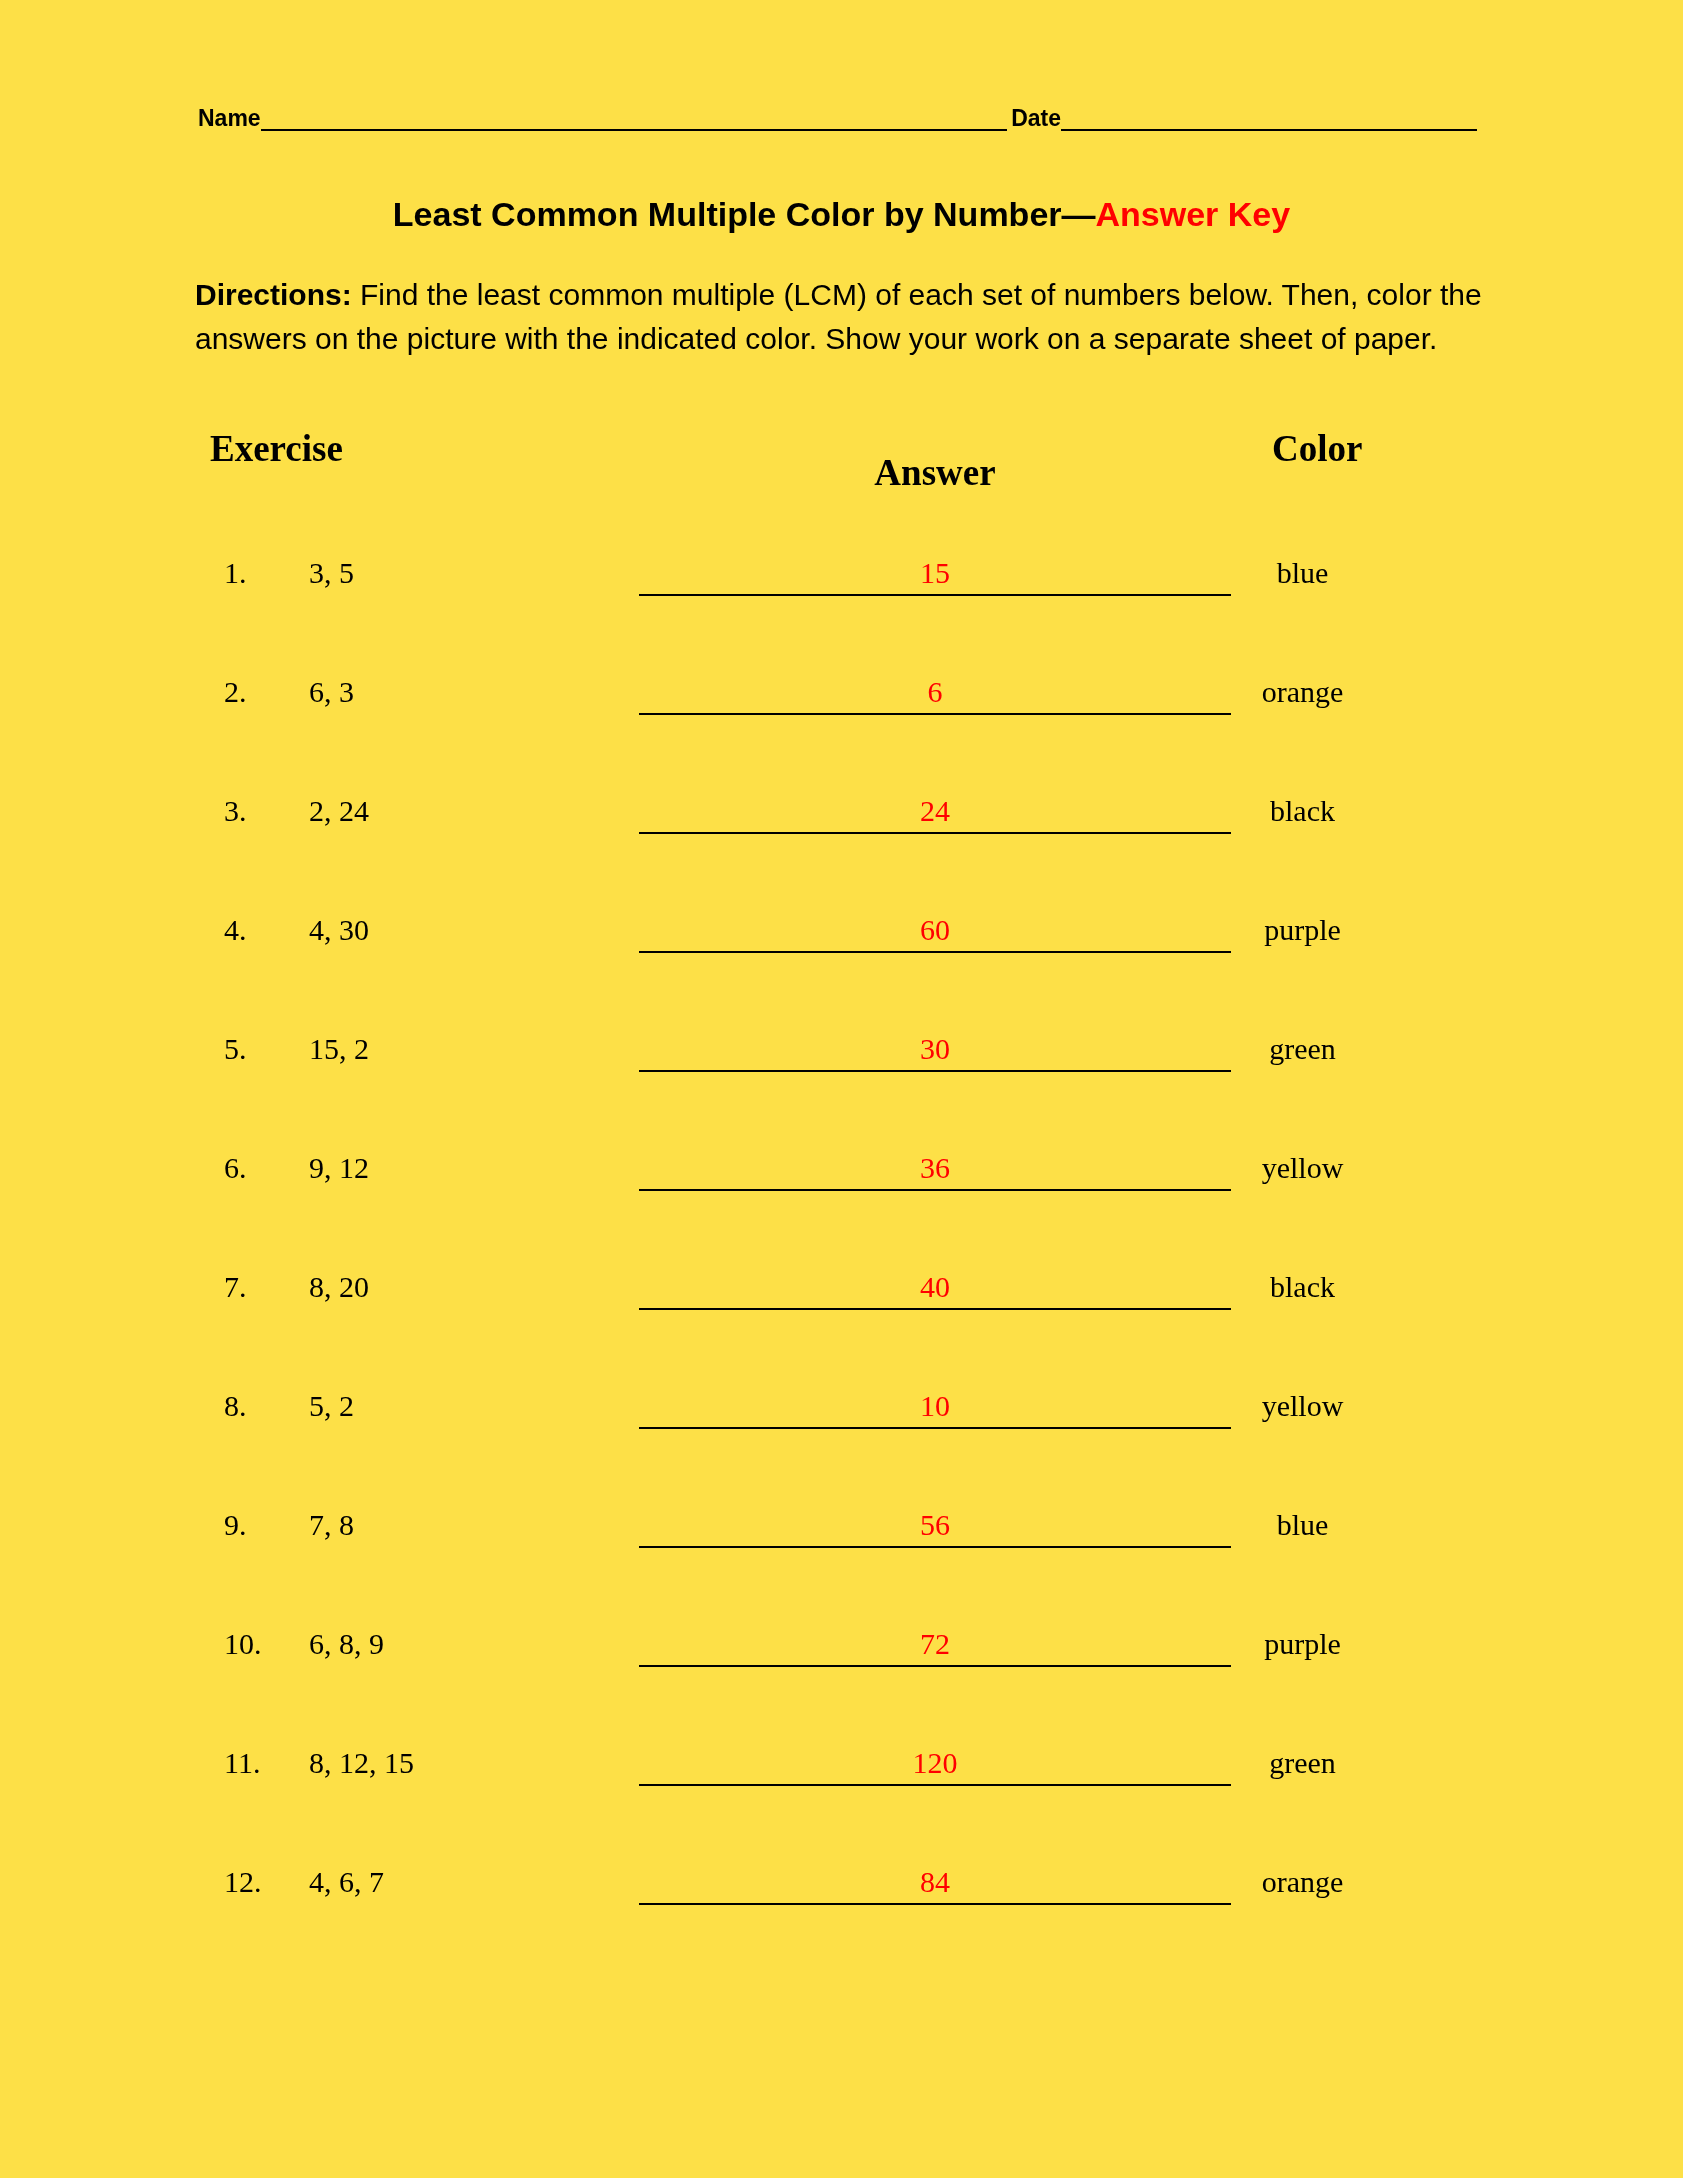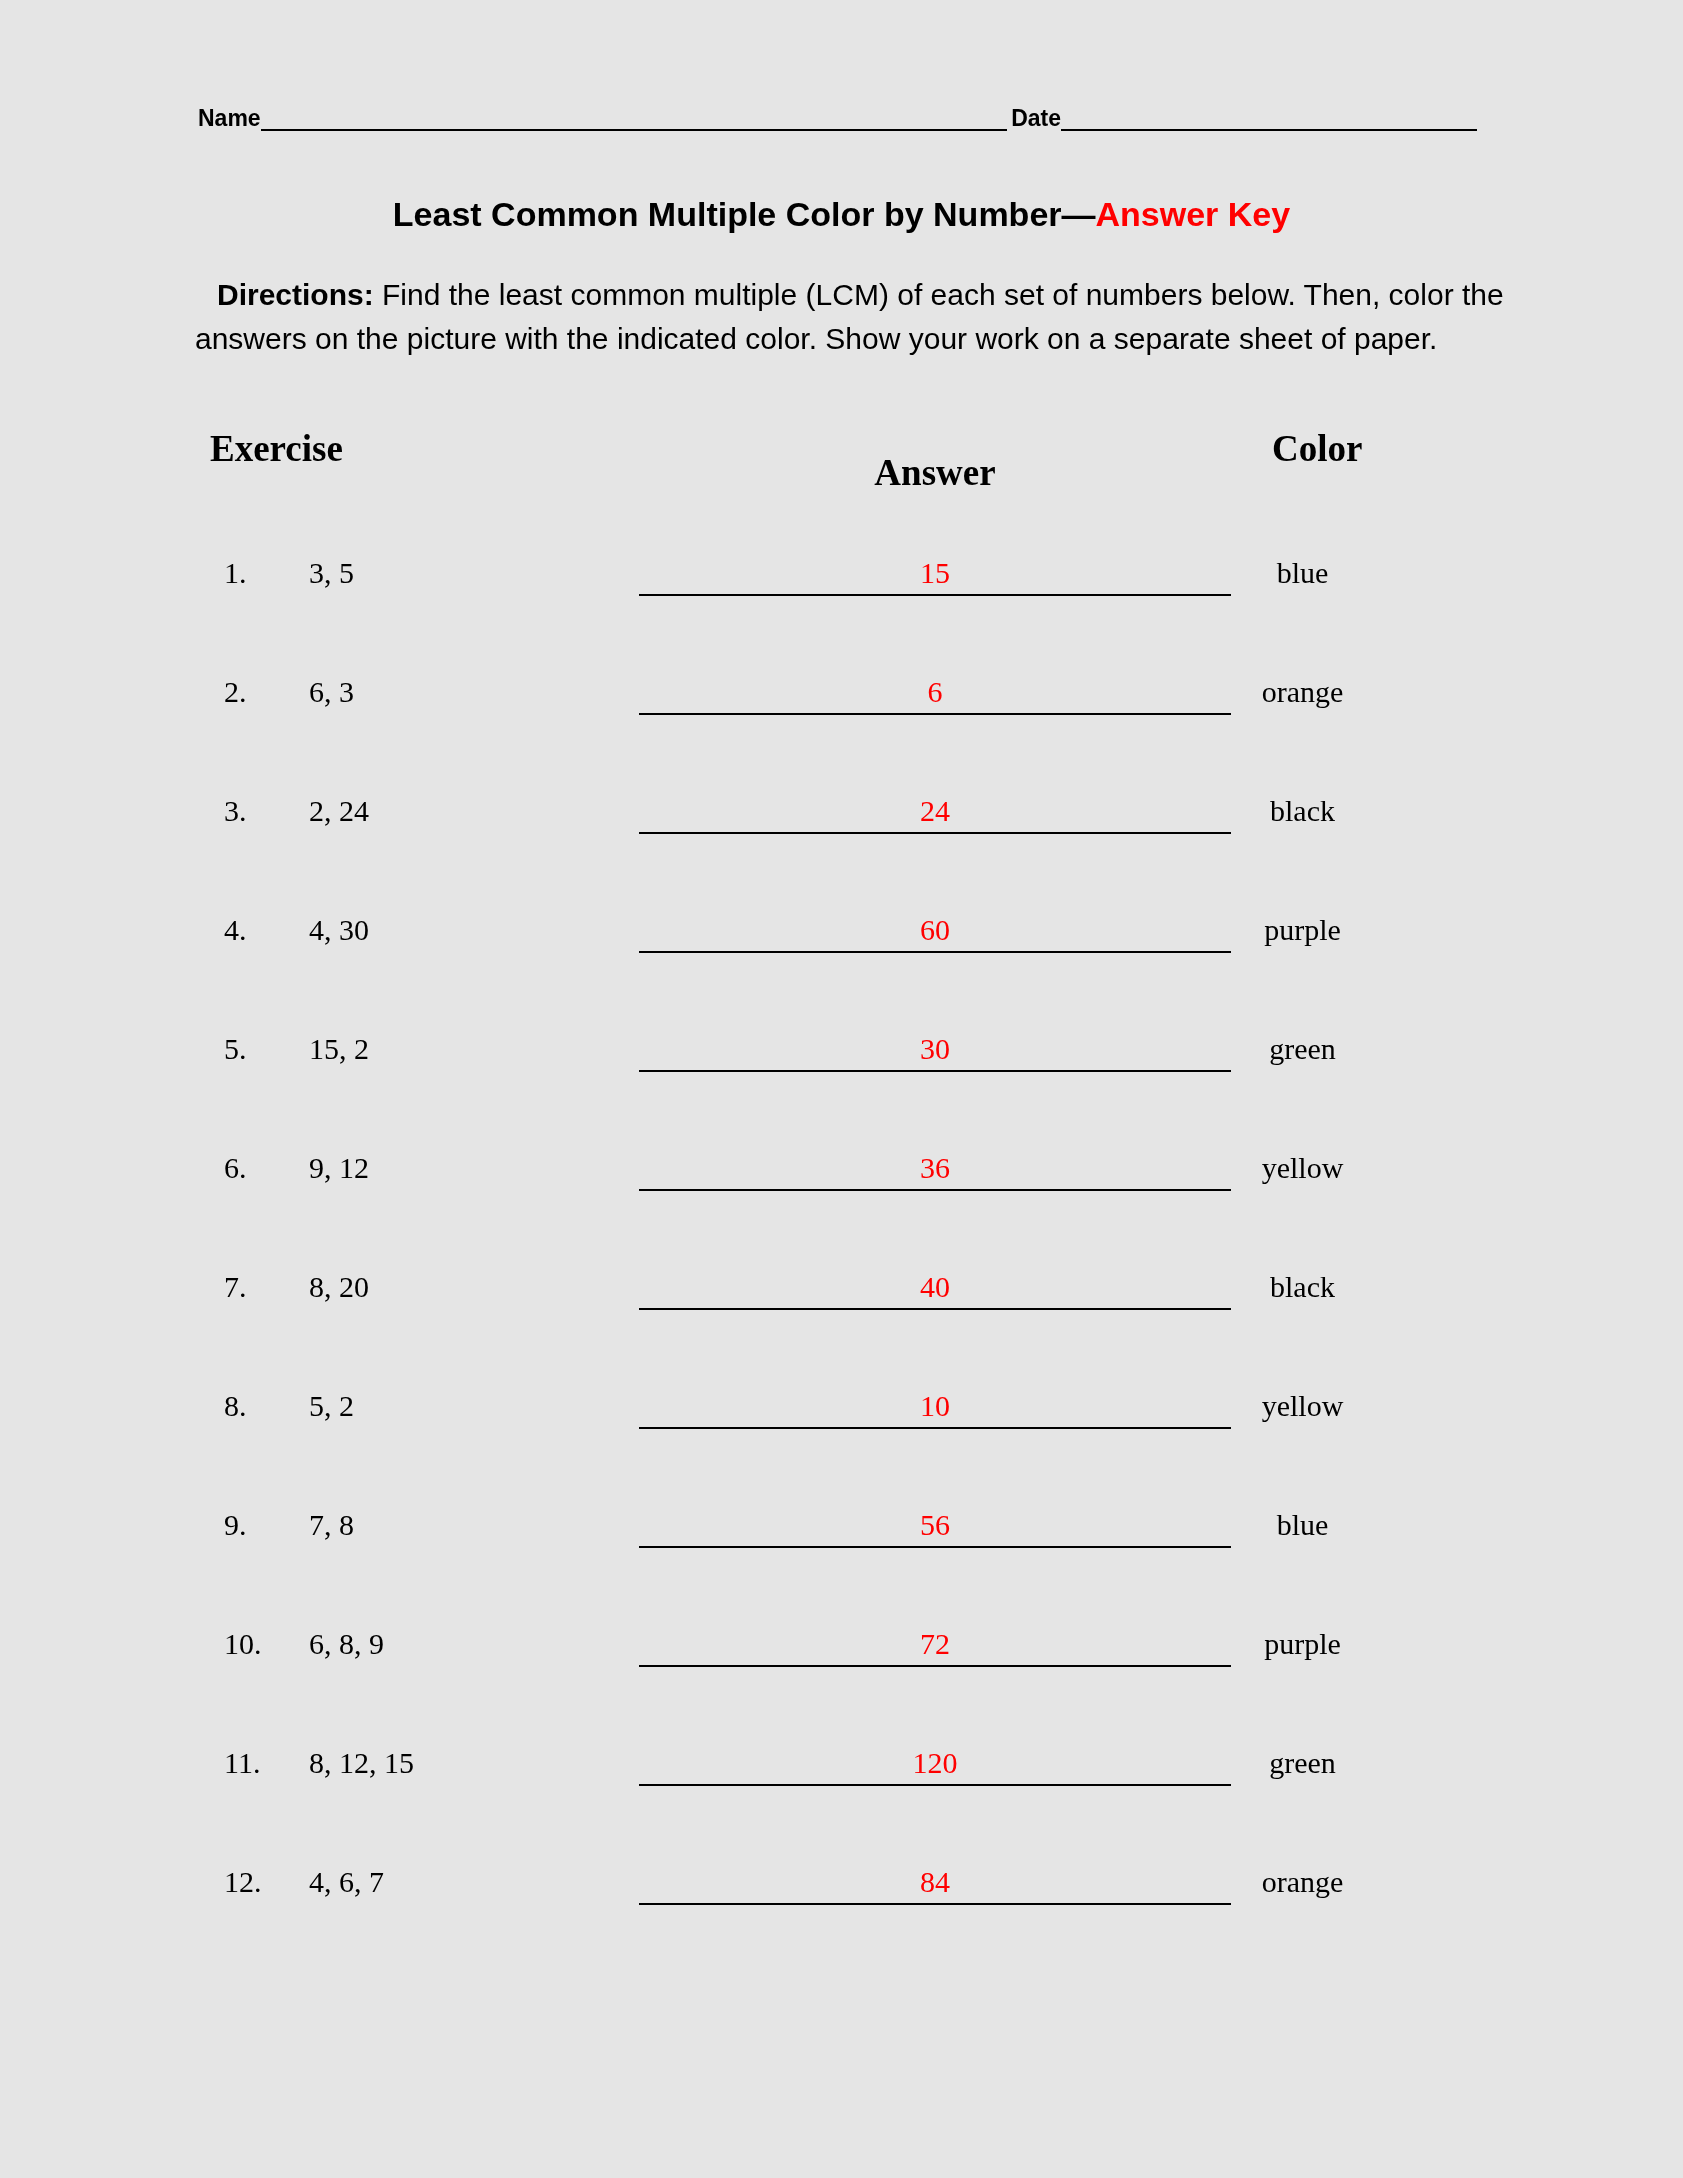--- a/index.html
+++ b/index.html
@@ -4,21 +4,21 @@
 <style>
   html, body {
     margin: 0;
     padding: 0;
     background: #ffffff;
   }
   #page {
     position: relative;
     width: 1683px;
     height: 2178px;
-    background: #e5e5e5;
+    background: #fde047;
     font-family: "Liberation Serif", serif;
     color: #000000;
     overflow: hidden;
   }
 
   
   #name-date {
     position: absolute;
     left: 198px;
     top: 103px;
@@ -56,21 +56,21 @@
   #directions {
     position: absolute;
     left: 195px;
     top: 273px;
     width: 1317px;
     font-family: "Liberation Sans", sans-serif;
     font-size: 30px;
     line-height: 44px;
     font-weight: normal;
   }
-  #directions .dir-label { font-weight: bold; margin-left: 22px; }
+  #directions .dir-label { font-weight: bold; }
 
   
   .th {
     position: absolute;
     top: 432px;
     font-size: 37px;
     font-weight: bold;
     line-height: 34px;
   }
   #hdr-exercise { left: 210px; }

